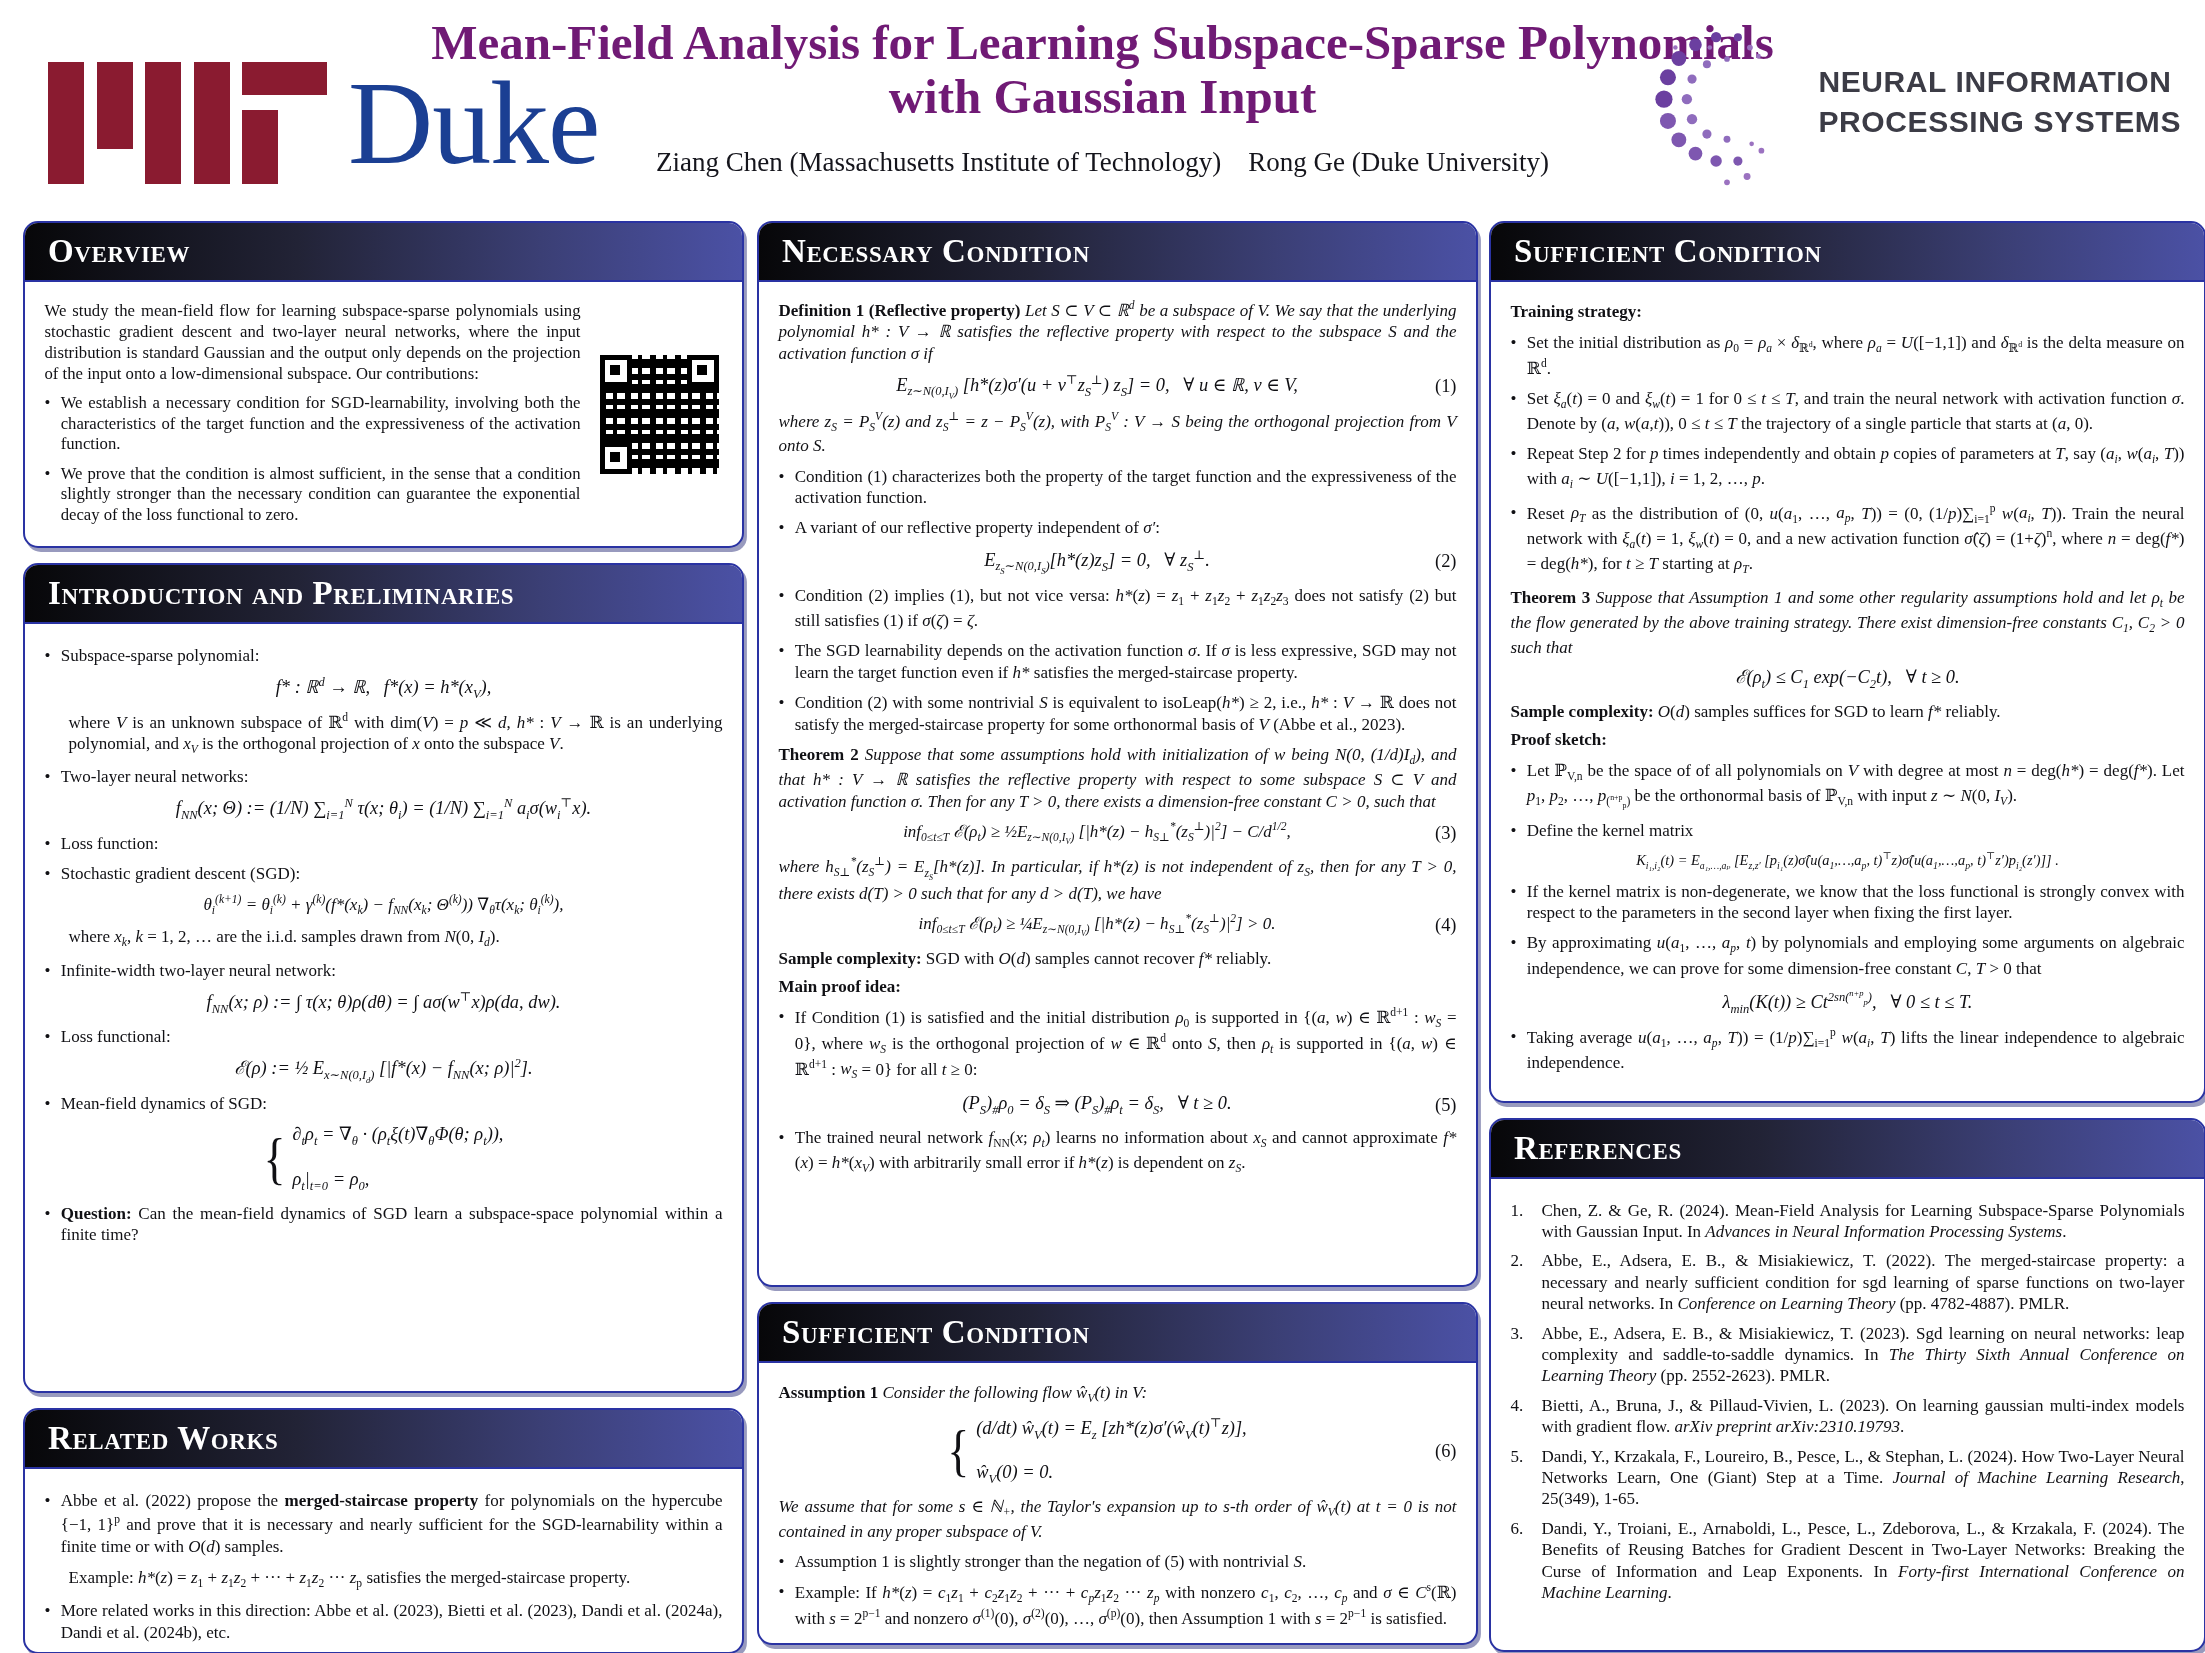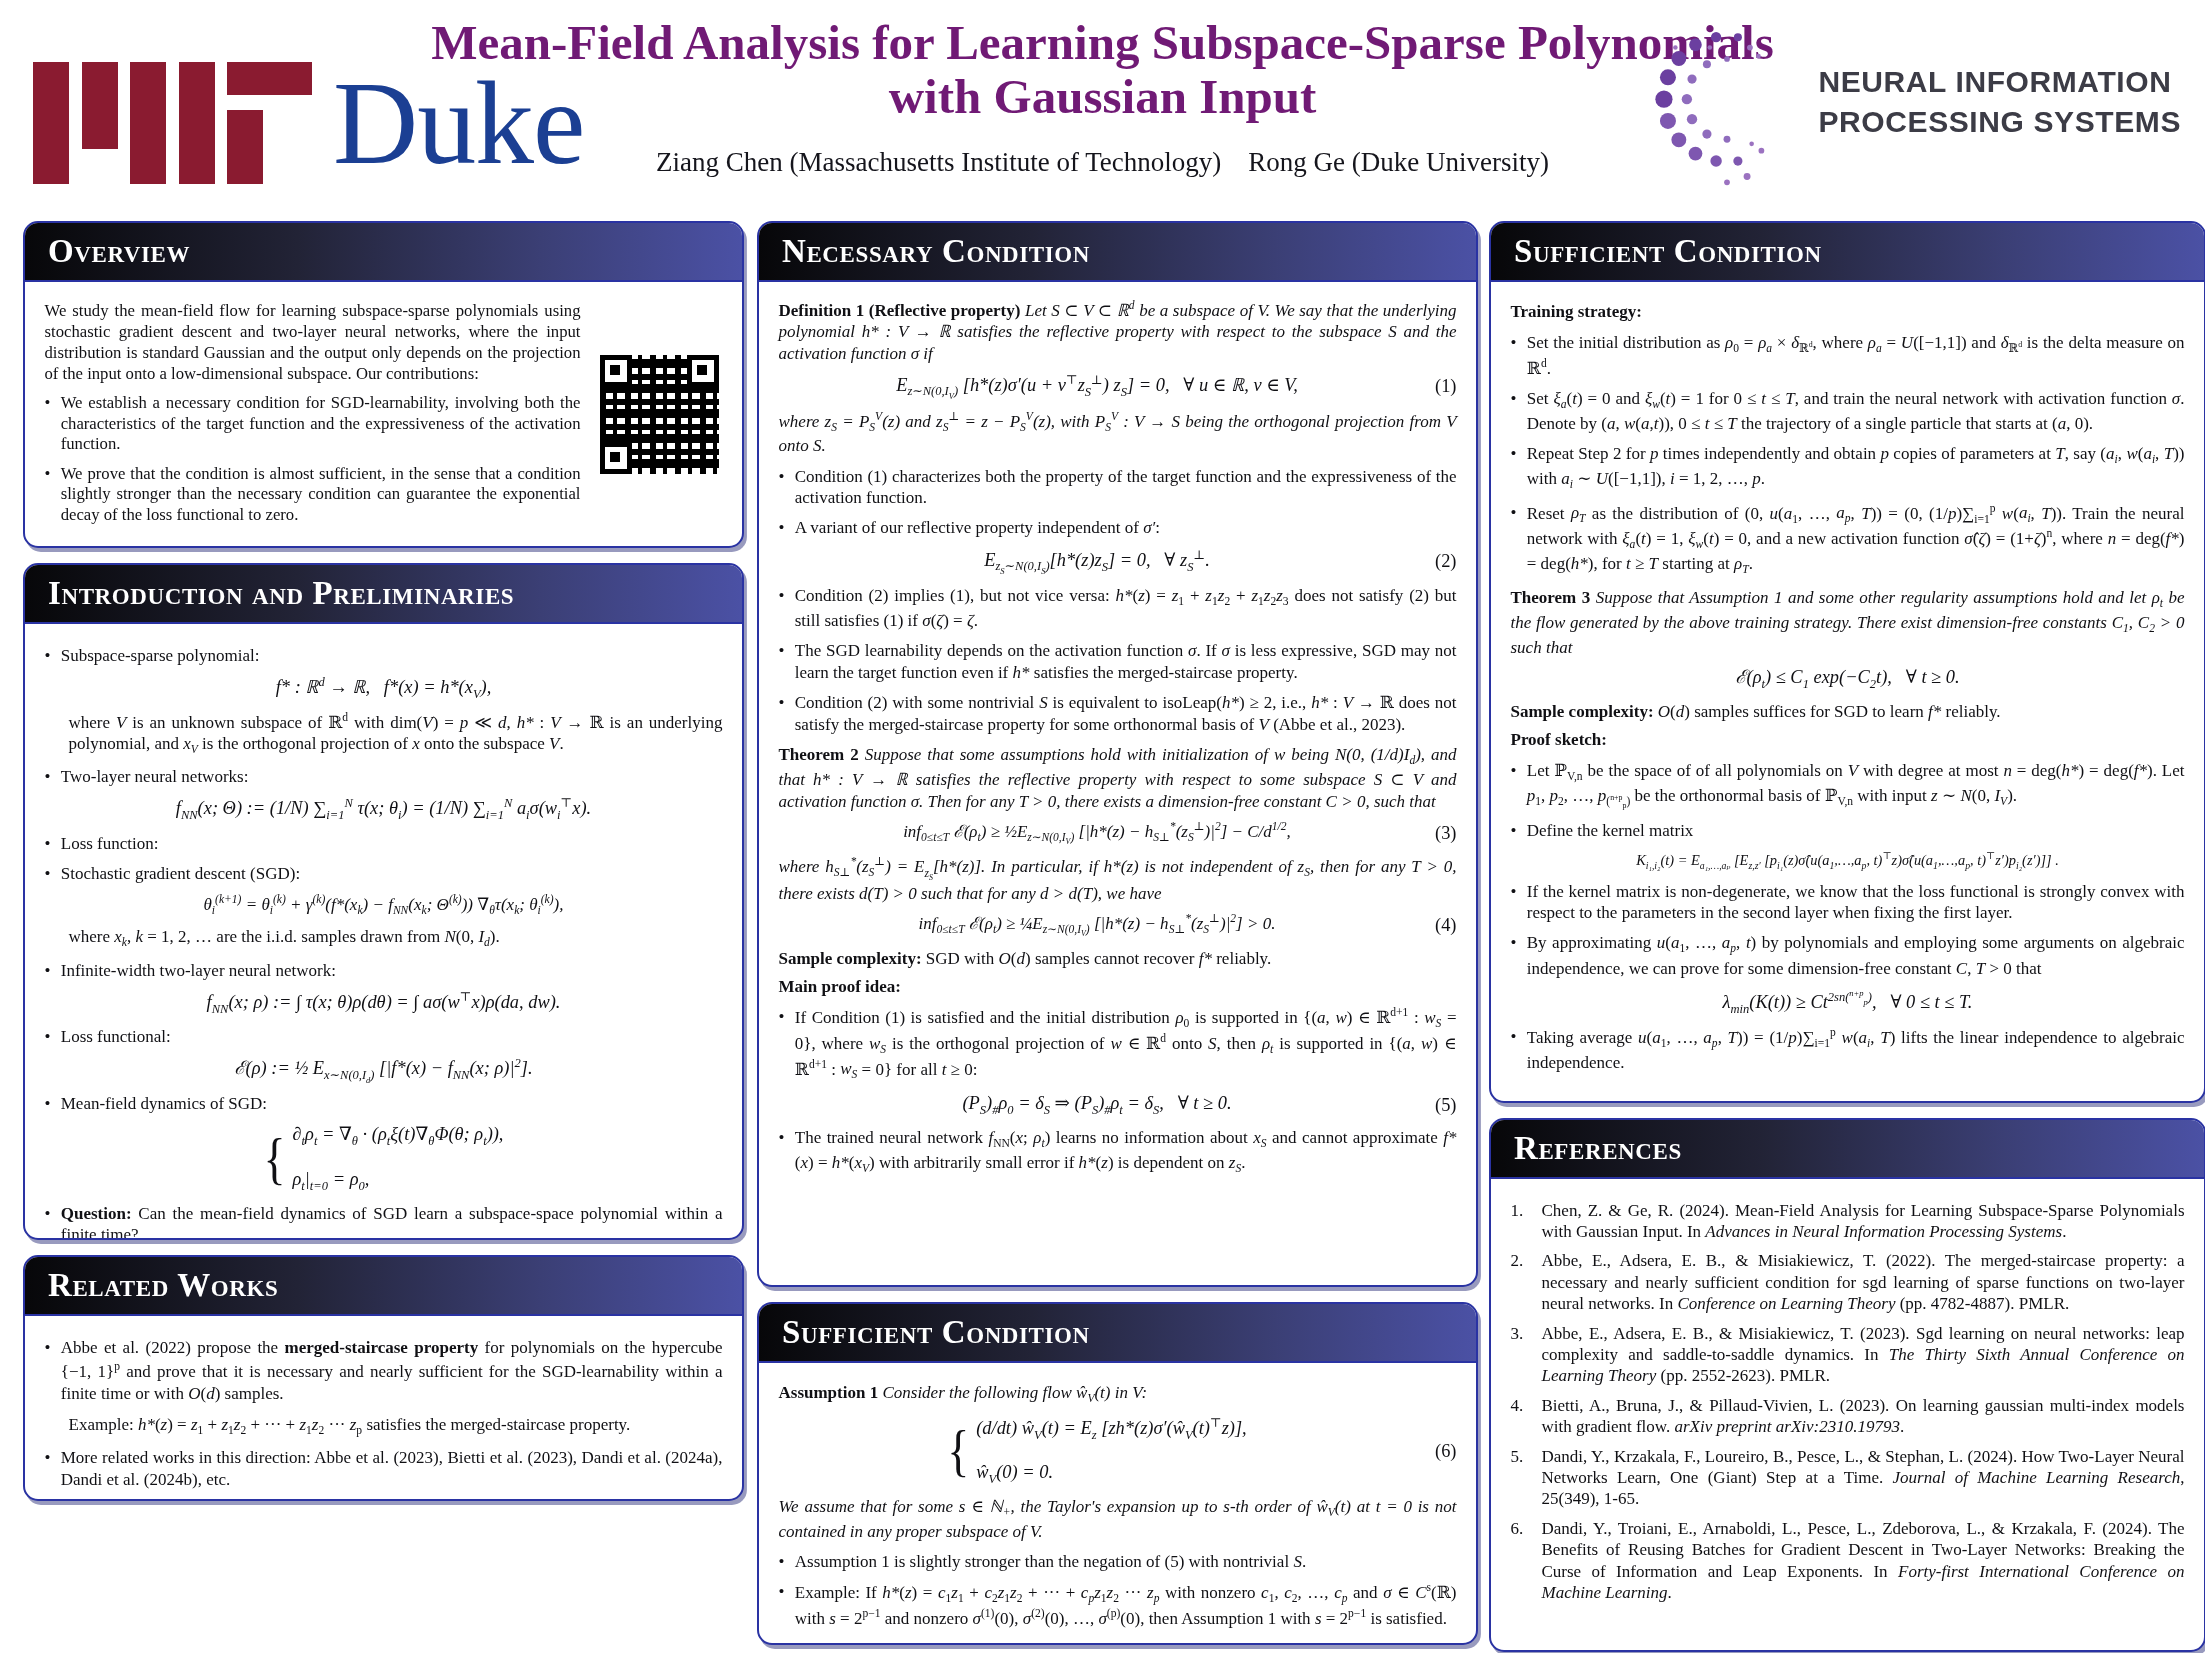--- a/index.html
+++ b/index.html
@@ -2,21 +2,21 @@
 <html style="font-size:9.2px"><head>
 <meta charset="utf-8">
 <style>
   * { margin:0; padding:0; box-sizing:border-box; }
   html,body { width:2205px; height:1654px; background:#ffffff;
               font-family:"Liberation Serif","DejaVu Serif",serif; color:#101014; }
   .poster { position:relative; width:2205px; height:1654px; overflow:hidden; background:#fff; }
 
   
   .top { position:absolute; left:0; top:0; width:2205px; height:212px; }
-  .logos-left { position:absolute; left:33px; top:62px; display:flex; align-items:flex-start; gap:20.7px; }
+  .logos-left { position:absolute; left:48px; top:62px; display:flex; align-items:flex-start; gap:20.7px; }
   .mit { display:flex; gap:12.6px; height:122px; align-items:flex-start; }
   .mit .bar { width:36px; background:#8a1b30; }
   .mit .b1,.mit .b3,.mit .b4 { height:122px; }
   .mit .b2 { height:87px; }
   .mit .tcol { display:flex; flex-direction:column; gap:15px; }
   .mit .tbar { width:85px; height:33px; background:#8a1b30; }
   .mit .tstem { width:36px; height:74px; background:#8a1b30; }
   .duke { font-size:118px; line-height:118px; color:#1b3f93; letter-spacing:-1.1px; margin-top:3.4px; }
 
   .titleblock { position:absolute; left:50%; top:16px; transform:translateX(-50%);
@@ -179,21 +179,21 @@
               <div class="grid"></div>
               <div class="f ftl"></div>
               <div class="f ftr"></div>
               <div class="f fbl"></div>
             </div>
           </div>
         </div>
       </div>
     </section>
 
-    <section class="panel intro" style="height:677px">
+    <section class="panel intro" style="height:830px">
       <div class="phead">
         <span>Introduction and Preliminaries</span>
       </div>
       <div class="pbody" style="font-size:17px; line-height:1.26;">
         <div class="blt">
             <span class="dot">•</span>
           <div class="btxt">Subspace-sparse polynomial:</div>
           </div>
         <div class="eq">
             <div class="m">f* : ℝ<sup>d</sup> → ℝ,&nbsp;&nbsp;&nbsp;f*(x) = h*(x<sub>V</sub>),</div>

